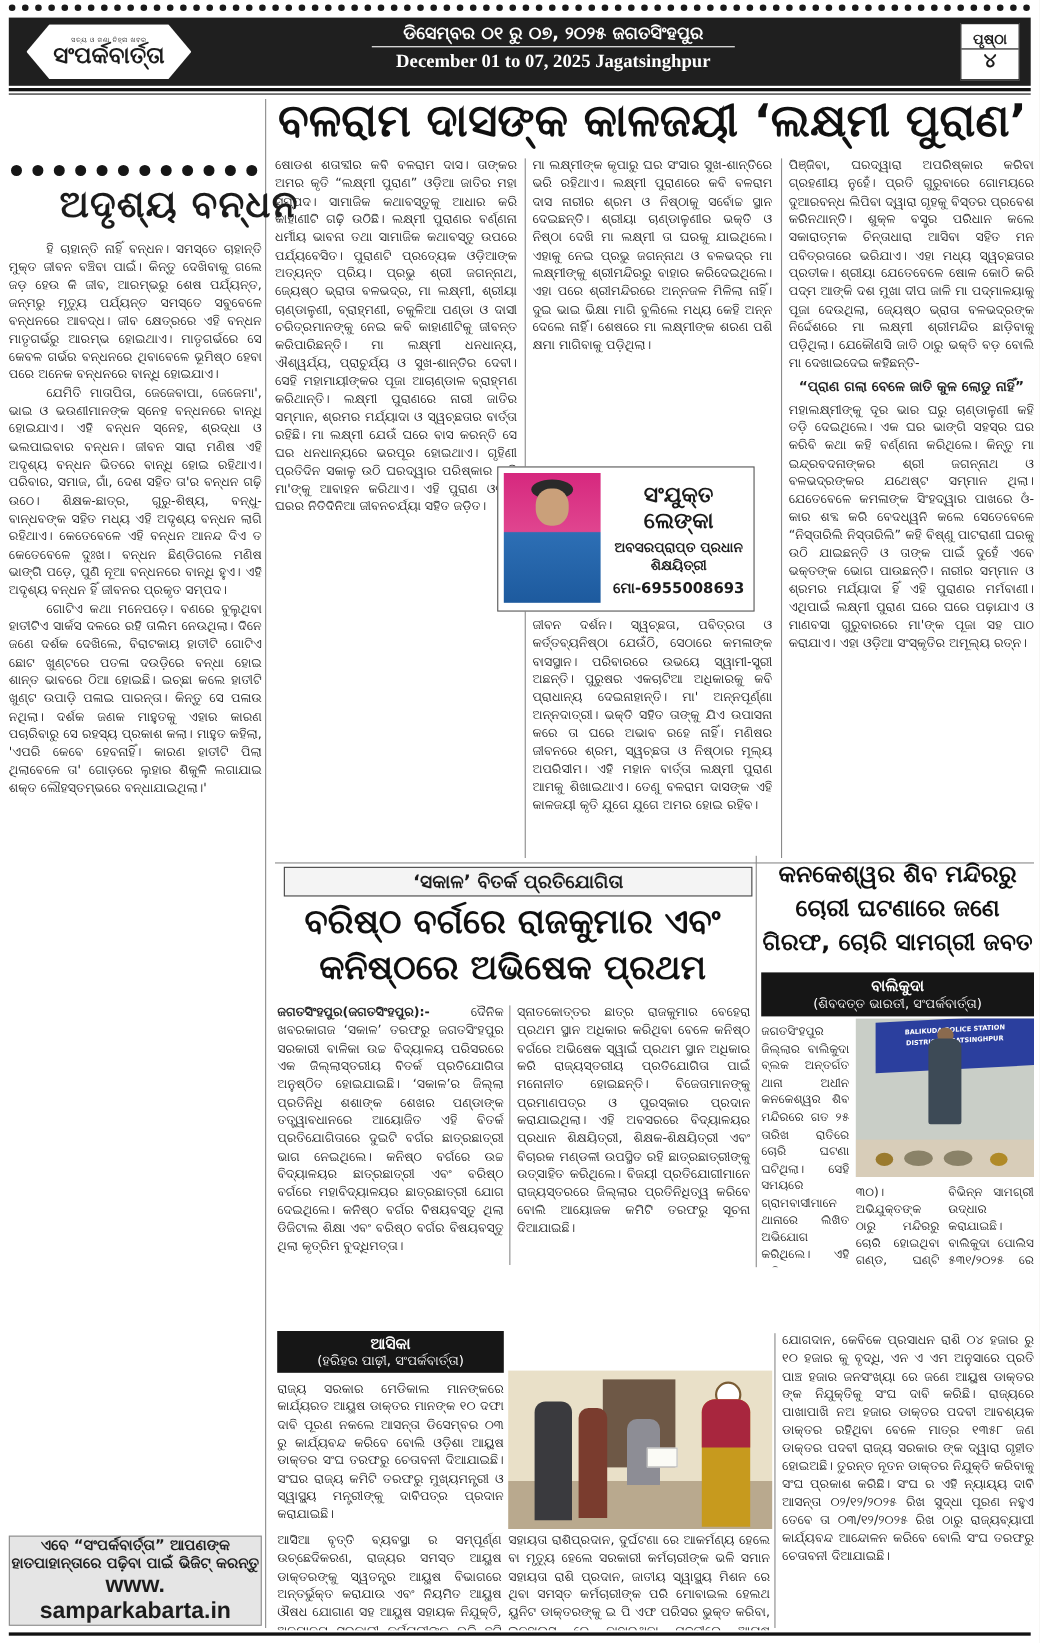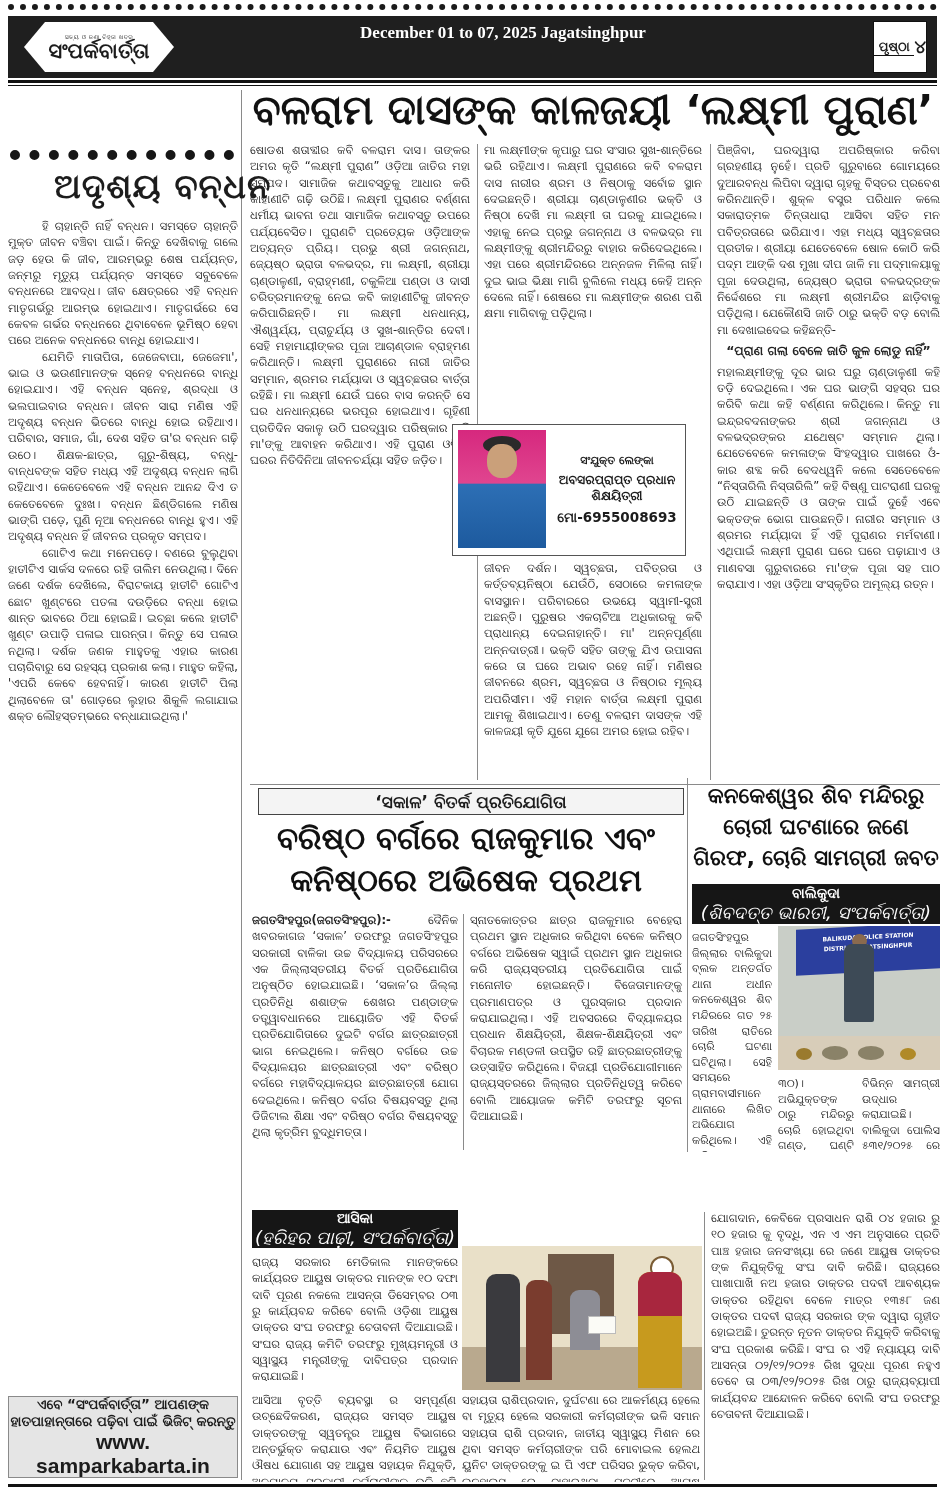--- a/index.html
+++ b/index.html
@@ -14,21 +14,21 @@
   #dotstop{left:8px;top:4px;width:929px;height:0;border-top:6px dotted #1a1a1a;}
   #logo{left:16px;top:6px;width:150px;height:50px;background:#ffffff;
         clip-path:polygon(0 50%,14% 0,86% 0,100% 50%,86% 100%,14% 100%);
         display:flex;flex-direction:column;align-items:center;justify-content:center;}
   #logo .tag{font-size:6px;letter-spacing:.5px;}
   #logo .nm{font-size:21px;font-weight:bold;line-height:1;}
   #dates{left:330px;top:4px;width:330px;height:54px;text-align:center;color:#fff;}
   #dates .od{font-size:16px;font-weight:bold;padding-bottom:3px;border-bottom:1.5px solid #fff;}
   #dates .en{font-family:"Liberation Serif",serif;font-size:17px;font-weight:bold;padding-top:3px;}
   #pagebox{right:10px;top:5px;width:52px;height:50px;background:#fff;border:1.5px solid #111;
-           display:flex;flex-direction:row;align-items:center;justify-content:center;}
+           display:flex;flex-direction:column;align-items:center;justify-content:center;}
   #pagebox .pl{font-size:13px;font-weight:bold;border-bottom:1.5px solid #111;width:100%;text-align:center;}
   #pagebox .pn{font-size:18px;font-weight:bold;}
   
   #edhead{left:8px;top:92px;width:232px;display:flex;align-items:center;gap:4px;}
   #edhead .t{font-size:30px;font-weight:bold;}
   #eddots{left:10px;top:150px;width:224px;height:0;border-top:10px dotted #161616;}
   #edtitle{left:10px;top:166px;width:228px;font-size:34px;font-weight:bold;letter-spacing:1px;margin-left:44px;}
   #edbody{left:8px;top:218px;width:230px;height:1172px;}
   #edfoot{left:8px;top:1396px;width:228px;height:80px;background:#e5e5e5;border:1px solid #8a8a8a;
           display:flex;flex-direction:column;align-items:center;justify-content:center;text-align:center;}
@@ -38,31 +38,31 @@
   .headline{font-weight:bold;text-align:center;color:#111;}
   #leadhl{left:246px;top:86px;width:694px;font-size:41px;}
   .pullquote{font-weight:bold;text-align:center;font-size:12.5px;margin:4px 0;}
   
   #authorbox{left:452px;top:424px;width:234px;height:132px;background:#fff;border:1px solid #555;
              display:flex;gap:8px;padding:5px;box-sizing:border-box;z-index:5;}
   #authorphoto{width:88px;height:118px;background:linear-gradient(180deg,#d6287e 0%,#e0458f 45%,#2d6fb5 46%,#1d5a9e 100%);position:relative;flex:none;}
   #authorphoto .face{position:absolute;left:29px;top:14px;width:30px;height:34px;border-radius:45%;background:#caa07a;}
   #authorphoto .hair{position:absolute;left:25px;top:6px;width:38px;height:18px;border-radius:50%;background:#2a2a2a;}
   #authorbox .atx{flex:1;display:flex;flex-direction:column;justify-content:center;text-align:center;gap:5px;}
-  #authorbox .an{font-size:11px;font-weight:bold;}
+  #authorbox .an{font-size:20px;font-weight:bold;}
   #authorbox .at{font-size:12.5px;font-weight:bold;}
   #authorbox .ap{font-size:13.5px;font-weight:bold;}
   
   #kicker{left:258px;top:788px;width:424px;height:25px;border:1.5px solid #444;background:#f4f4f4;
           display:flex;align-items:center;justify-content:center;font-size:17px;font-weight:bold;}
   #debhl{left:246px;top:818px;width:440px;font-size:31px;line-height:1.35;}
   
   .dlbox{background:#161616;color:#fff;text-align:center;display:flex;flex-direction:column;justify-content:center;}
   .dlbox .d1{font-size:14px;font-weight:bold;}
-  .dlbox .d2{font-size:18px;font-style:italic;}
+  .dlbox .d2{font-size:12px;}
   
   #theftphoto{left:778px;top:926px;width:162px;height:144px;background:#c9cec7;overflow:hidden;}
   #theftphoto .banner{position:absolute;left:18px;top:0;width:144px;height:46px;background:#2b3f9e;
       transform:skewY(-3deg);color:#fff;font-size:6px;font-weight:bold;text-align:center;padding-top:6px;box-sizing:border-box;line-height:1.6;}
   #theftphoto .man{position:absolute;left:66px;top:18px;width:30px;height:78px;background:#3d4a56;border-radius:8px 8px 2px 2px;}
   #theftphoto .head{position:absolute;left:74px;top:8px;width:15px;height:14px;border-radius:50%;background:#8a6a4e;}
   #theftphoto .floor{position:absolute;left:0;bottom:0;width:100%;height:34px;background:#d8cdb9;}
   #theftphoto .it{position:absolute;bottom:10px;width:16px;height:12px;border-radius:50%;background:#9a7a2e;}
   
   #ayushphoto{left:462px;top:1246px;width:240px;height:144px;background:linear-gradient(180deg,#e9e0c8 0 70%,#b9a98e 70% 100%);overflow:hidden;}
@@ -83,20 +83,21 @@
 <div id="page">
 
   <div id="dotstop" class="abs"></div>
 
   <div id="masthead" class="abs">
     <div id="logo" class="abs">
       <div class="tag">ସତ୍ୟ ଓ ଜଣା ଚିହ୍ନା ଖବର</div>
       <div class="nm">ସଂପର୍କବାର୍ତ୍ତା</div>
     </div>
     <div id="dates" class="abs">
+      <div class="od">ଡିସେମ୍ବର ୦୧ ରୁ ୦୭, ୨୦୨୫ ଜଗତସିଂହପୁର</div>
       <div class="en">December 01 to 07, 2025  Jagatsinghpur</div>
     </div>
     <div id="pagebox" class="abs">
       <div class="pl">ପୃଷ୍ଠା</div>
       <div class="pn">୪</div>
     </div>
   </div>
   <div class="abs" style="left:8px;top:80px;width:929px;border-top:3px solid #111;"></div>
   <div class="abs" style="left:8px;top:85px;width:929px;border-top:1px solid #111;"></div>
 

